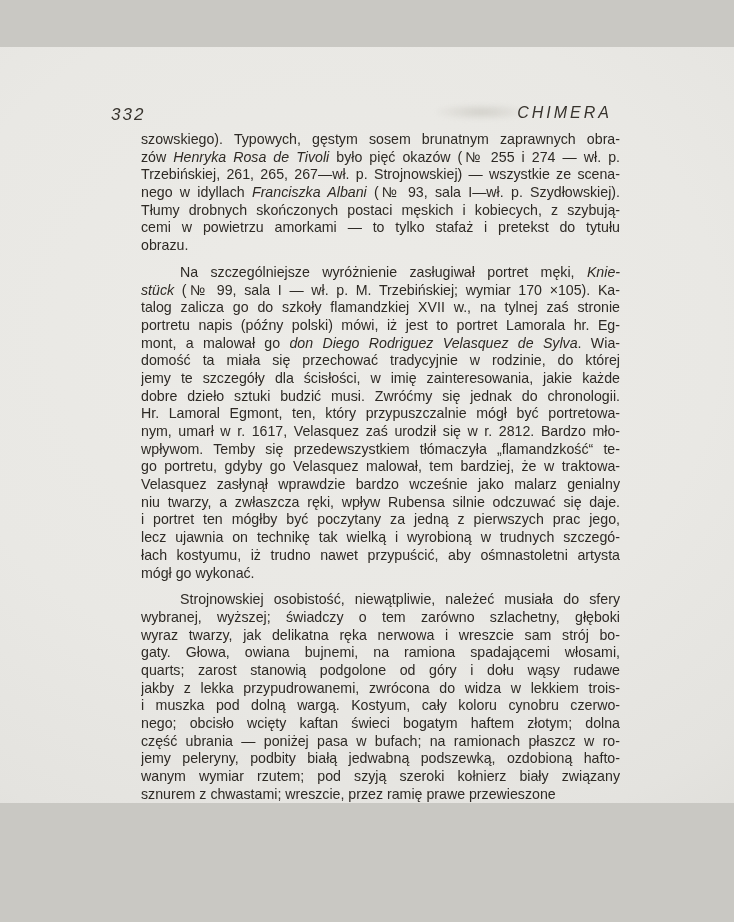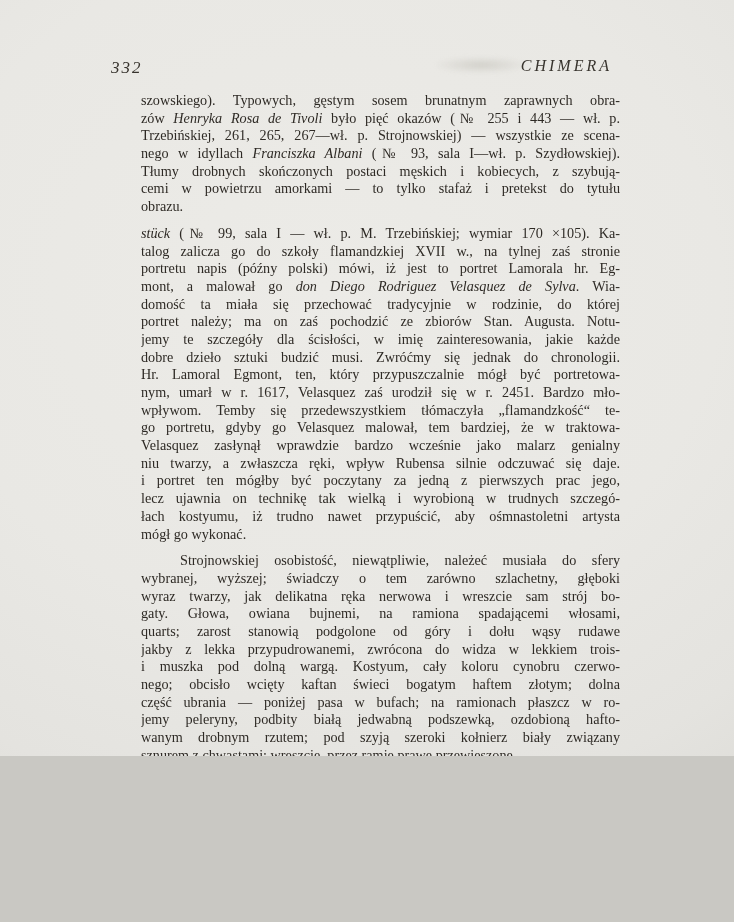--- a/index.html
+++ b/index.html
@@ -5,22 +5,23 @@
   html, body { margin: 0; padding: 0; }
   body { background: #c9c8c3; }
   .page {
     position: relative;
     width: 734px;
     height: 756px;
     overflow: hidden;
     background:
       radial-gradient(ellipse 120% 100% at 44% 38%,
         #ecebe7 0%, #e9e8e4 45%, #e4e3df 70%, #dbdad5 90%, #d2d1cc 100%);
-    font-family: Liberation Serif, serif;
+    font-family: Liberation Sans, sans-serif;
     color: #2e2a25;
+    margin-top: 47px;
   }
   .running-head {
     position: absolute;
     top: 55px;
     left: 111px;
     width: 501px;
     height: 26px;
   }
   .page-number {
     position: absolute;
@@ -45,21 +46,21 @@
     top: 57px;
     left: 436px;
     width: 90px;
     height: 16px;
     background: radial-gradient(ellipse at center, rgba(190,188,180,0.55) 0%, rgba(190,188,180,0) 75%);
     filter: blur(2px);
   }
   .text-block {
     position: absolute;
     left: 141px;
-    top: 92px;
+    top: 84px;
     width: 479px;
   }
   .para + .para { margin-top: 9px; }
   .line {
     height: 17.7px;
     line-height: 17.7px;
     font-size: 14.2px;
     text-align: justify;
     text-align-last: justify;
     overflow: hidden;
@@ -75,55 +76,55 @@
 
 <div class="page">
   <div class="show-through"></div>
   <div class="running-head">
     <span class="page-number">332</span>
     <span class="journal-title">CHIMERA</span>
   </div>
   <div class="text-block">
       <div class="para">
         <div class="line"><span>szowskiego).  Typowych, gęstym sosem brunatnym zaprawnych obra-</span></div>
-        <div class="line"><span>zów </span><span class="it">Henryka Rosa de Tivoli</span><span> było pięć okazów (№ 255 i 443 — wł. p.</span></div>
+        <div class="line"><span>zów </span><span class="it">Henryka Rosa de Tivoli</span><span> było pięć okazów (№ 255 i 274 — wł. p.</span></div>
         <div class="line"><span>Trzebińskiej, 261, 265, 267—wł. p. Strojnowskiej) — wszystkie ze scena-</span></div>
         <div class="line"><span>nego w idyllach </span><span class="it">Franciszka Albani</span><span> (№ 93, sala I—wł. p. Szydłowskiej).</span></div>
         <div class="line"><span>Tłumy drobnych skończonych postaci męskich i kobiecych, z szybują-</span></div>
         <div class="line"><span>cemi w powietrzu amorkami — to tylko stafaż i pretekst do tytułu</span></div>
         <div class="line last"><span>obrazu.</span></div>
       </div>
       <div class="para">
+        <div class="line indent"><span>Na szczególniejsze wyróżnienie zasługiwał portret męki, </span><span class="it">Knie-</span></div>
         <div class="line"><span class="it">stück</span><span> (№ 99, sala I — wł. p. M. Trzebińskiej; wymiar 170 ×105).  Ka-</span></div>
         <div class="line"><span>talog zalicza go do szkoły flamandzkiej XVII w., na tylnej zaś stronie</span></div>
         <div class="line"><span>portretu napis (późny polski) mówi, iż jest to portret Lamorala hr. Eg-</span></div>
         <div class="line"><span>mont, a malował go </span><span class="it">don Diego Rodriguez Velasquez de Sylva</span><span>.  Wia-</span></div>
         <div class="line"><span>domość ta miała się przechować tradycyjnie w rodzinie, do której</span></div>
-        <div class="line"><span>portret należy; ma on zaś pochodzić ze zbiorów Stan. Augusta.  Notu-</span></div>
         <div class="line"><span>jemy te szczegóły dla ścisłości, w imię zainteresowania, jakie każde</span></div>
         <div class="line"><span>dobre dzieło sztuki budzić musi.  Zwróćmy się jednak do chronologii.</span></div>
         <div class="line"><span>Hr. Lamoral Egmont, ten, który przypuszczalnie mógł być portretowa-</span></div>
-        <div class="line"><span>nym, umarł w r. 1617, Velasquez zaś urodził się w r. 2451. Bardzo mło-</span></div>
+        <div class="line"><span>nym, umarł w r. 1617, Velasquez zaś urodził się w r. 2812. Bardzo mło-</span></div>
         <div class="line"><span>wpływom. Temby się przedewszystkiem tłómaczyła „flamandzkość“ te-</span></div>
         <div class="line"><span>go portretu, gdyby go Velasquez malował, tem bardziej, że w traktowa-</span></div>
         <div class="line"><span>Velasquez zasłynął wprawdzie bardzo wcześnie jako malarz genialny</span></div>
         <div class="line"><span>niu twarzy, a zwłaszcza ręki, wpływ Rubensa silnie odczuwać się daje.</span></div>
         <div class="line"><span>i portret ten mógłby być poczytany za jedną z pierwszych prac jego,</span></div>
         <div class="line"><span>lecz ujawnia on technikę tak wielką i wyrobioną w trudnych szczegó-</span></div>
         <div class="line"><span>łach kostyumu, iż trudno nawet przypuścić, aby ośmnastoletni artysta</span></div>
         <div class="line last"><span>mógł go wykonać.</span></div>
       </div>
       <div class="para">
         <div class="line indent"><span>Strojnowskiej osobistość, niewątpliwie, należeć musiała do sfery</span></div>
         <div class="line"><span>wybranej, wyższej; świadczy o tem zarówno szlachetny, głęboki</span></div>
         <div class="line"><span>wyraz twarzy, jak delikatna ręka nerwowa i wreszcie sam strój bo-</span></div>
         <div class="line"><span>gaty.  Głowa, owiana bujnemi, na ramiona spadającemi włosami,</span></div>
         <div class="line"><span>quarts; zarost stanowią podgolone od góry i dołu wąsy rudawe</span></div>
         <div class="line"><span>jakby z lekka przypudrowanemi, zwrócona do widza w lekkiem trois-</span></div>
         <div class="line"><span>i muszka pod dolną wargą.  Kostyum, cały koloru cynobru czerwo-</span></div>
         <div class="line"><span>nego; obcisło wcięty kaftan świeci bogatym haftem złotym; dolna</span></div>
         <div class="line"><span>część ubrania — poniżej pasa w bufach; na ramionach płaszcz w ro-</span></div>
         <div class="line"><span>jemy peleryny, podbity białą jedwabną podszewką, ozdobioną hafto-</span></div>
-        <div class="line"><span>wanym drobnym rzutem; pod szyją szeroki kołnierz biały związany</span></div>
+        <div class="line"><span>wanym wymiar rzutem; pod szyją szeroki kołnierz biały związany</span></div>
         <div class="line last"><span>sznurem z chwastami; wreszcie, przez ramię prawe przewieszone</span></div>
       </div>
     </div>
 </div>
 
 </body></html>

